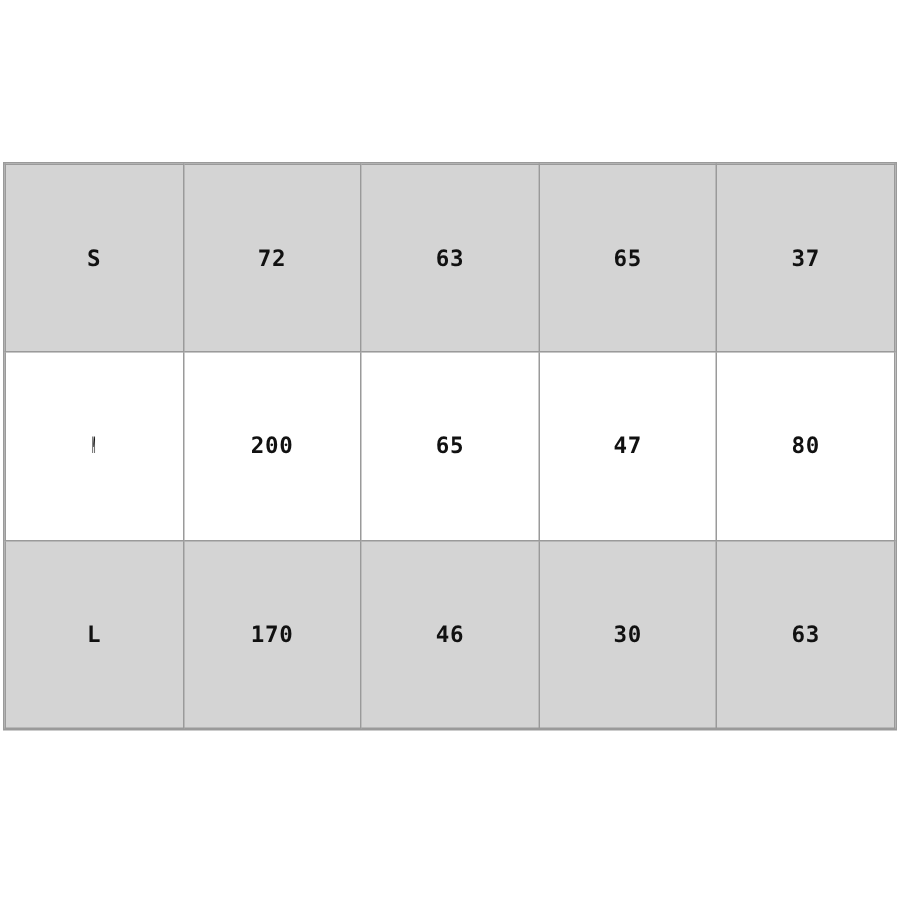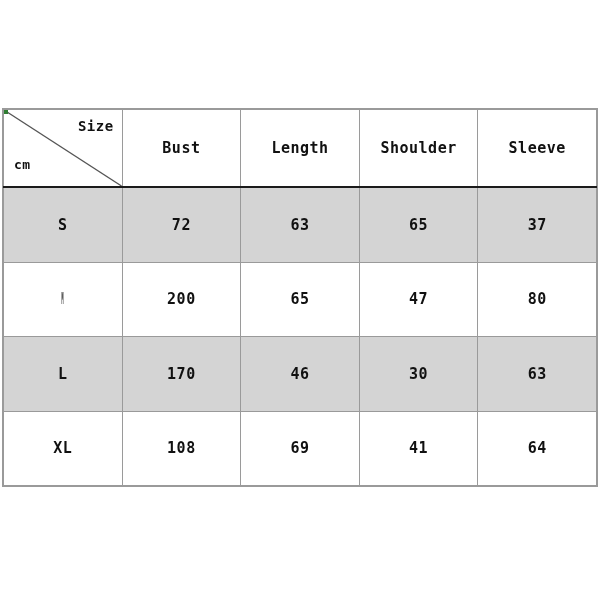--- a/index.html
+++ b/index.html
@@ -112,34 +112,20 @@
     letter-spacing: 0;
   }
 </style>
 </head>
 <body>
 
 <div id="size-chart">
   <table class="chart-table">
     <tbody>
 
-      <tr class="header-row">
-        <td class="corner-cell">
-          <svg class="corner-diagonal" viewBox="0 0 119 65" preserveAspectRatio="none">
-            <line x1="0" y1="0" x2="119" y2="65" stroke="#555555" stroke-width="1.1"></line>
-          </svg>
-          <span class="corner-dot"></span>
-          <span class="corner-label-size">Size</span>
-          <span class="corner-label-unit">cm</span>
-        </td>
-        <td>Bust</td>
-        <td>Length</td>
-        <td>Shoulder</td>
-        <td>Sleeve</td>
-      </tr>
 
       <tr class="data-row row-shaded">
         <td>S</td>
         <td>72</td>
         <td>63</td>
         <td>65</td>
         <td>37</td>
       </tr>
 
       <tr class="data-row row-plain">
@@ -151,24 +137,17 @@
       </tr>
 
       <tr class="data-row row-shaded">
         <td>L</td>
         <td>170</td>
         <td>46</td>
         <td>30</td>
         <td>63</td>
       </tr>
 
-      <tr class="data-row row-plain">
-        <td>XL</td>
-        <td>108</td>
-        <td>69</td>
-        <td>41</td>
-        <td>64</td>
-      </tr>
 
 
     </tbody>
   </table>
 </div>
 
 </body></html>

